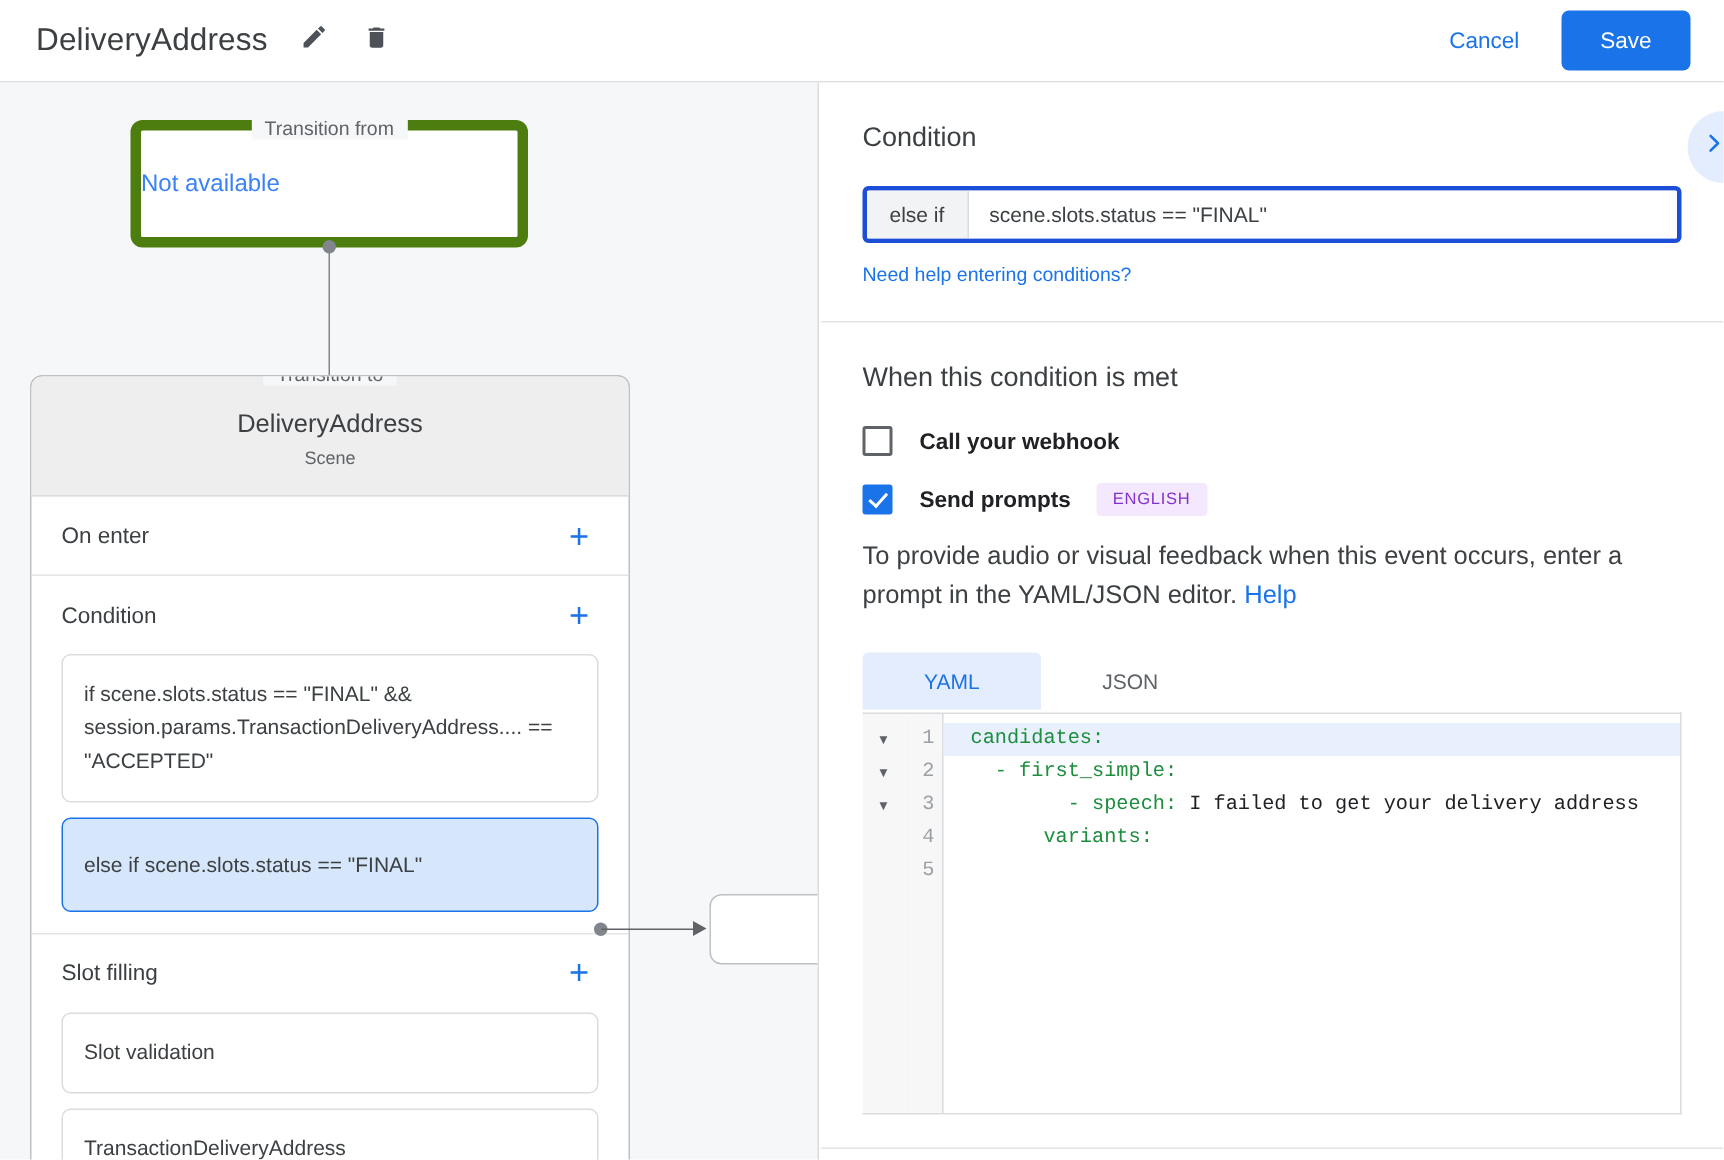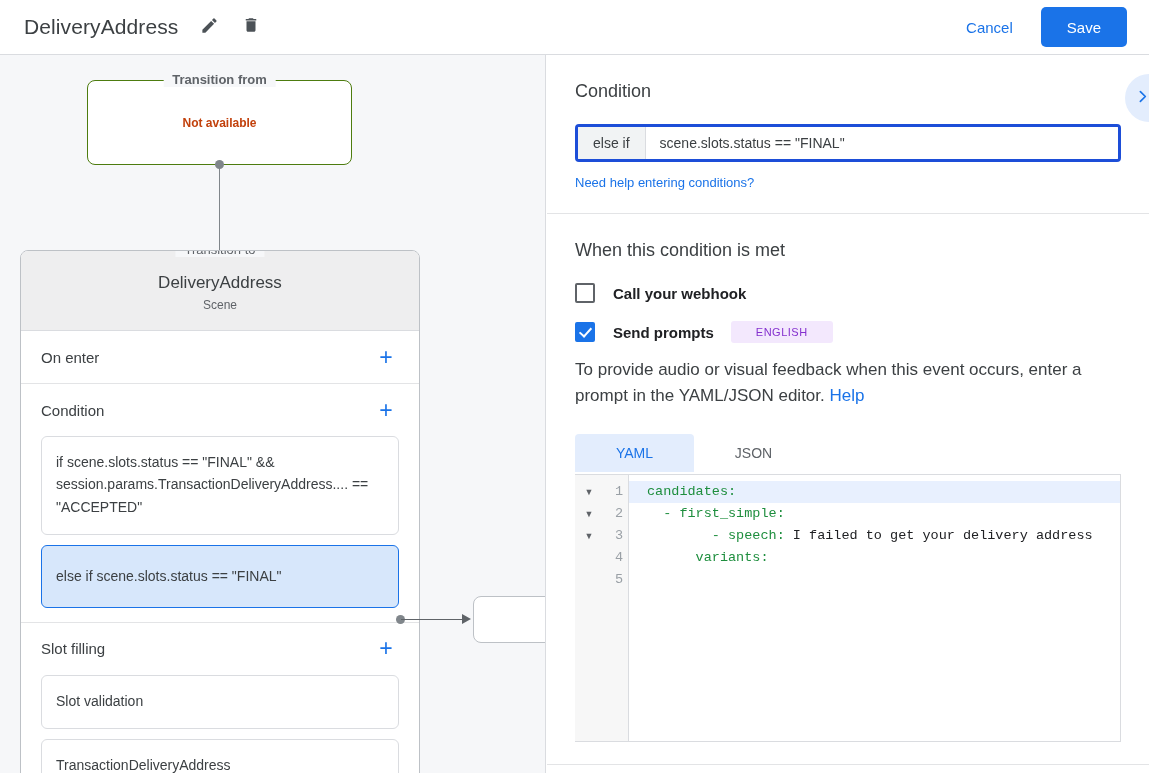--- a/index.html
+++ b/index.html
@@ -65,43 +65,42 @@
   .right-pane {
     position: absolute; left: 547px; top: 0;
     width: 602px; height: 718px;
     background: #ffffff;
     overflow: hidden;
   }
 
   
   .fieldset-card {
     position: absolute;
-    border: 1px solid #4d7c0f;
+    border: 7px solid #4d7c0f;
     border-radius: 8px;
     background: #fff;
-    font-weight: bold;
   }
   .fieldset-legend {
     position: absolute;
     top: -9px; left: 50%;
     transform: translateX(-50%);
     background: #f6f7f9;
     padding: 0 9px;
     font-size: 13px;
     color: #5f6368;
     white-space: nowrap;
   }
   #transition-from {
     left: 87px; top: 25px; width: 265px; height: 85px;
   }
   #transition-from .tf-text {
     position: absolute; left: 0; right: 0; top: 50%;
     transform: translateY(-50%);
-    text-align: center;
-    font-size: 12px; color: #c2410c;
+    text-align: left;
+    font-size: 16px; color: #3b82f6;
   }
   .connector-dot {
     position: absolute;
     width: 9px; height: 9px;
     border-radius: 50%;
     background: #80868b;
   }
   #dot-from { left: 215px; top: 105px; }
   .vline {
     position: absolute;
@@ -290,21 +289,21 @@
     font-size: 15px;
     color: #202124;
     font-weight: bold;
   }
   .lang-badge {
     margin-left: 17px;
     background: #f3e8fd;
     color: #8430ce;
     font-size: 11px;
     letter-spacing: .5px;
-    padding: 5px 25px;
+    padding: 5px 11px;
     border-radius: 3px;
   }
   .hint {
     margin-top: 14px;
     font-size: 17px;
     color: #3c4043;
     line-height: 1.55;
     max-width: 552px;
   }
   .hint a { color: #1a73e8; text-decoration: none; cursor: pointer; }

